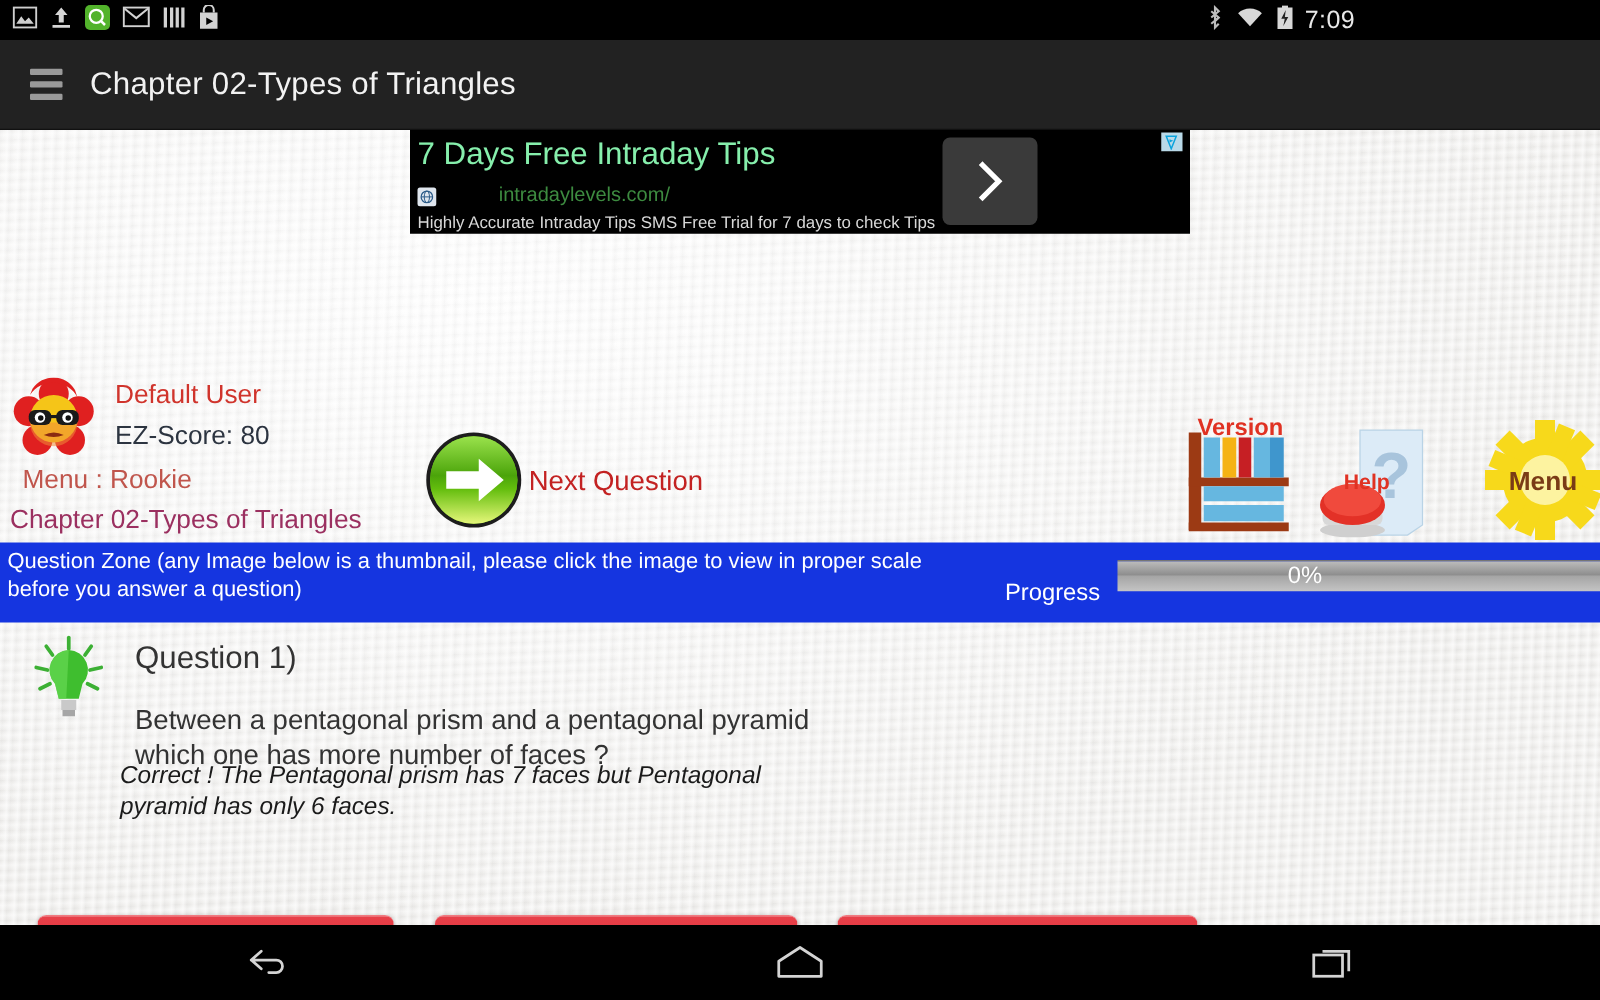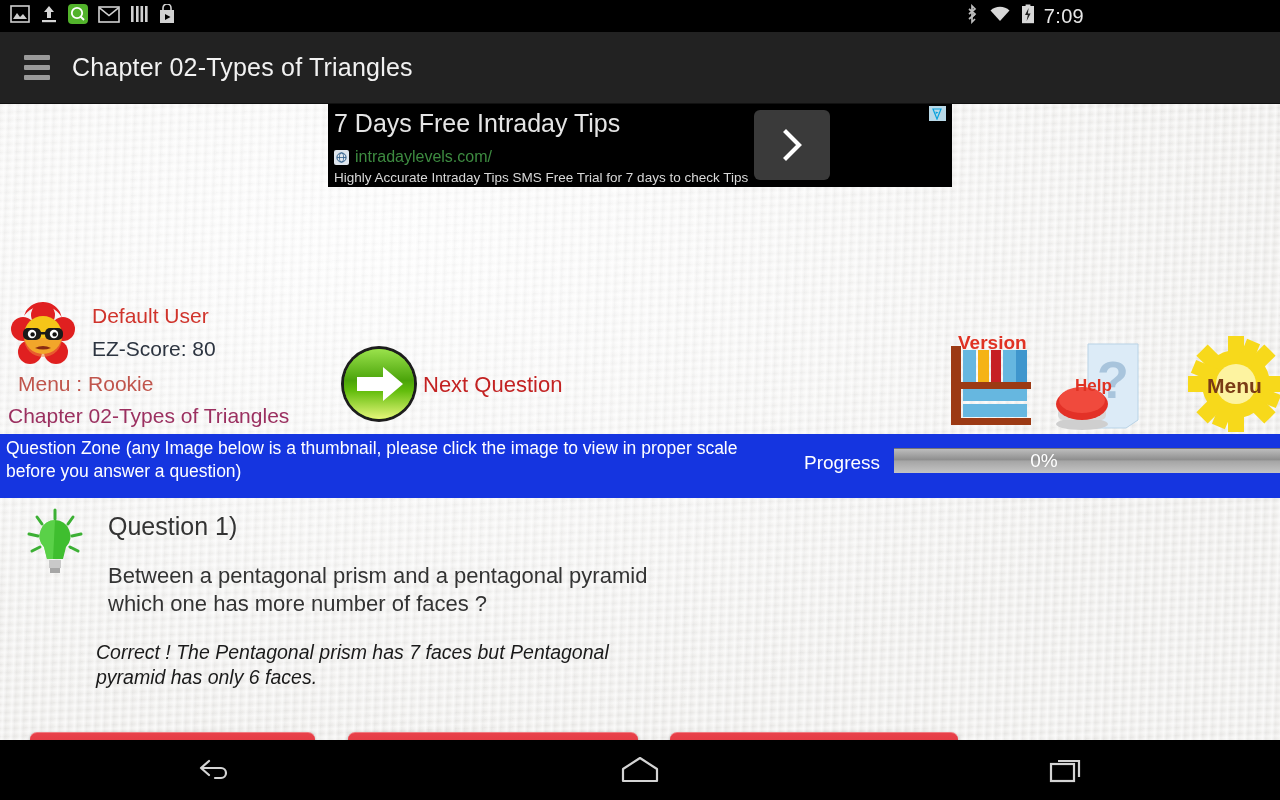--- a/index.html
+++ b/index.html
@@ -42,27 +42,27 @@
       repeating-linear-gradient(92deg, rgba(0,0,0,0.022) 0px, rgba(0,0,0,0) 3px, rgba(255,255,255,0.5) 6px, rgba(0,0,0,0.018) 9px),
       repeating-linear-gradient(178deg, rgba(0,0,0,0.025) 0px, rgba(255,255,255,0.45) 4px, rgba(0,0,0,0.012) 8px),
       radial-gradient(ellipse at 30% 20%, #ffffff 0%, #f0efed 70%);
   }
 
   
   .ad {
     position: absolute; top: 0px; left: 328px; width: 624px; height: 83px;
     background: #000; overflow: hidden;
   }
-  .ad-headline { position: absolute; left: 6px; top: 5px; color: #e5e5e5; font-size: 25px; font-weight: 400; }
+  .ad-headline { position: absolute; left: 6px; top: 5px; color: #86efac; font-size: 25px; font-weight: 400; }
   .ad-urlrow { position: absolute; left: 6px; top: 44px; display: flex; align-items: center; gap: 6px; }
   .ad-globe {
     width: 15px; height: 15px; border-radius: 2px; background: #dfe6ee;
     display: flex; align-items: center; justify-content: center;
   }
-  .ad-url { color: #3d8b40; font-size: 16px; }
+  .ad-url { color: #3d8b40; font-size: 16px; margin-left: 44px; }
   .ad-desc { position: absolute; left: 6px; top: 66px; color: #d8d8d8; font-size: 13.5px; white-space: nowrap; }
   .ad-cta {
     position: absolute; right: 122px; top: 6px; width: 76px; height: 70px;
     background: #3a3a3a; border-radius: 6px; display: flex; align-items: center; justify-content: center;
   }
   .ad-choices { position: absolute; right: 6px; top: 2px; width: 17px; height: 15px; background: #b9d9e8; display:flex; align-items:center; justify-content:center; }
 
   
   .avatar { position: absolute; left: 10px; top: 198px; width: 66px; height: 66px; }
   .user-name { position: absolute; left: 92px; top: 200px; color: #d0342c; font-size: 21px; }
@@ -88,36 +88,36 @@
 
   
   .qzone {
     position: absolute; top: 330px; left: 0; width: 1280px; height: 64px;
     background: #1535e0;
   }
   .qzone-text {
     position: absolute; left: 6px; top: 3px; width: 770px;
     color: #ffffff; font-size: 17.5px; line-height: 23px;
   }
-  .progress-label { position: absolute; left: 804px; top: 348px; color: #fff; font-size: 19px; }
+  .progress-label { position: absolute; left: 804px; top: 360px; color: #fff; font-size: 19px; }
   .progress-track {
     position: absolute; left: 894px; top: 344px; width: 386px; height: 25px;
     background: linear-gradient(#bdbdbd, #8e8e8e 45%, #a5a5a5 50%, #c4c4c4);
     border-top: 1px solid #757575;
   }
   .progress-pct {
     position: absolute; left: 894px; top: 346px; width: 300px; text-align: center;
     color: #ffffff; font-size: 19px; font-weight: 500;
   }
 
   
   .bulb { position: absolute; left: 24px; top: 404px; width: 62px; height: 70px; }
   .q-num  { position: absolute; left: 108px; top: 408px; color: #333; font-size: 25px; }
   .q-text { position: absolute; left: 108px; top: 458px; width: 560px; color: #333; font-size: 22px; line-height: 28px; }
-  .q-feedback { position: absolute; left: 96px; top: 536px; width: 540px; color: #1a1a1a; font-size: 19.5px; font-style: italic; line-height: 25px; }
+  .q-feedback { position: absolute; left: 96px; top: 504px; width: 540px; color: #1a1a1a; font-size: 19.5px; font-style: italic; line-height: 25px; }
 
   
   .achoice {
     position: absolute; top: 590px; left: 0; width: 1280px; height: 28px;
     background: #a02128; border-top: 2px solid #7c1a20;
   }
   .achoice-text { position: absolute; left: 6px; top: 3px; color: #fff; font-size: 16.5px; white-space: nowrap; }
 
   
   .ans {

